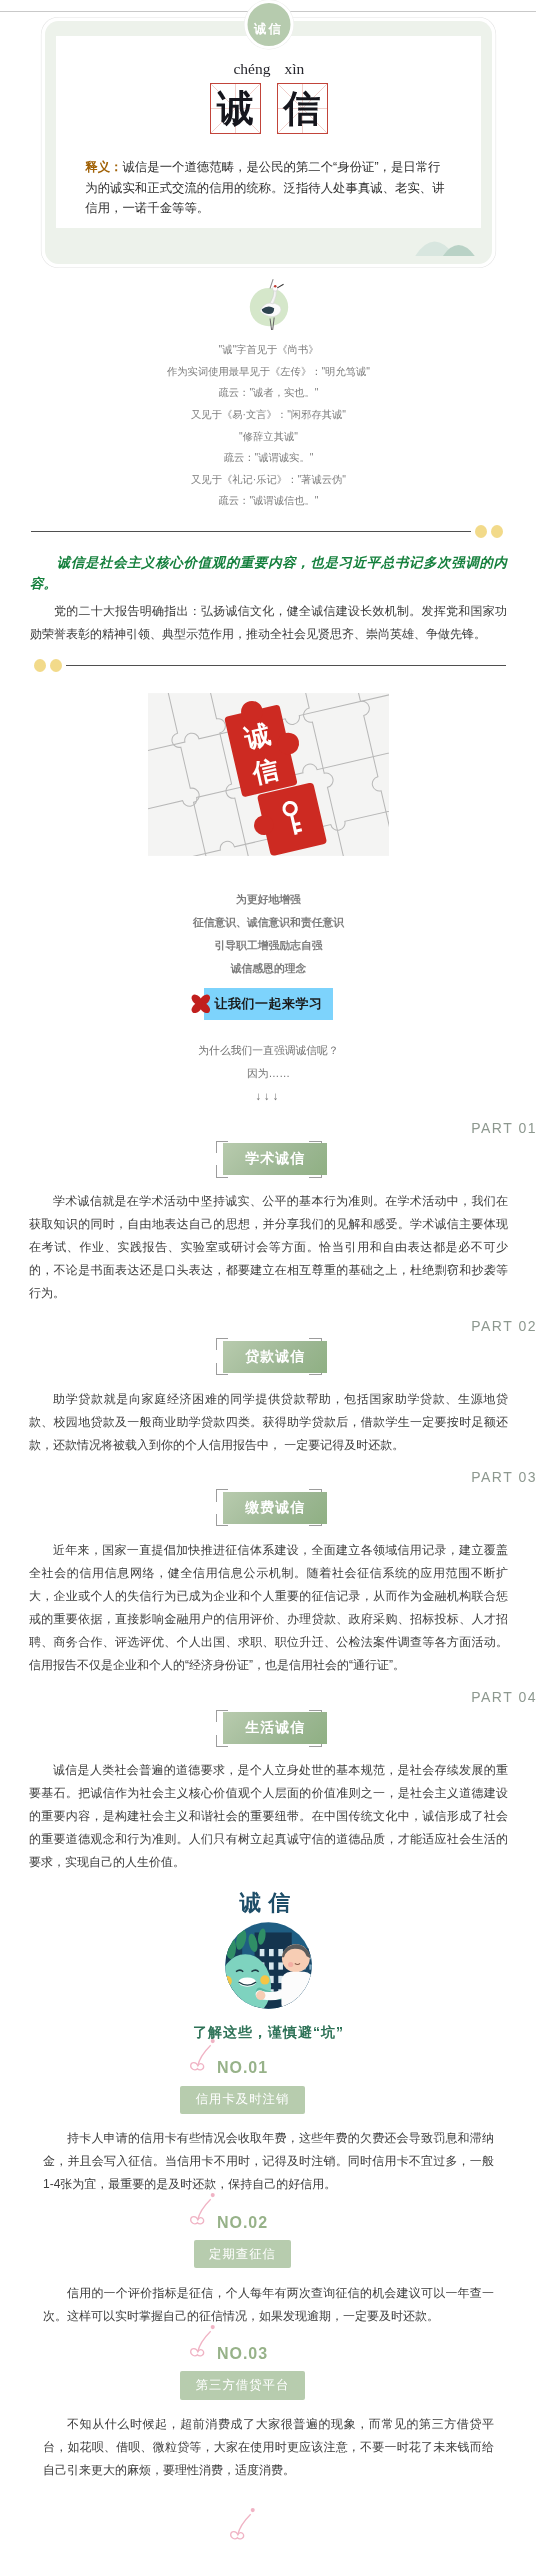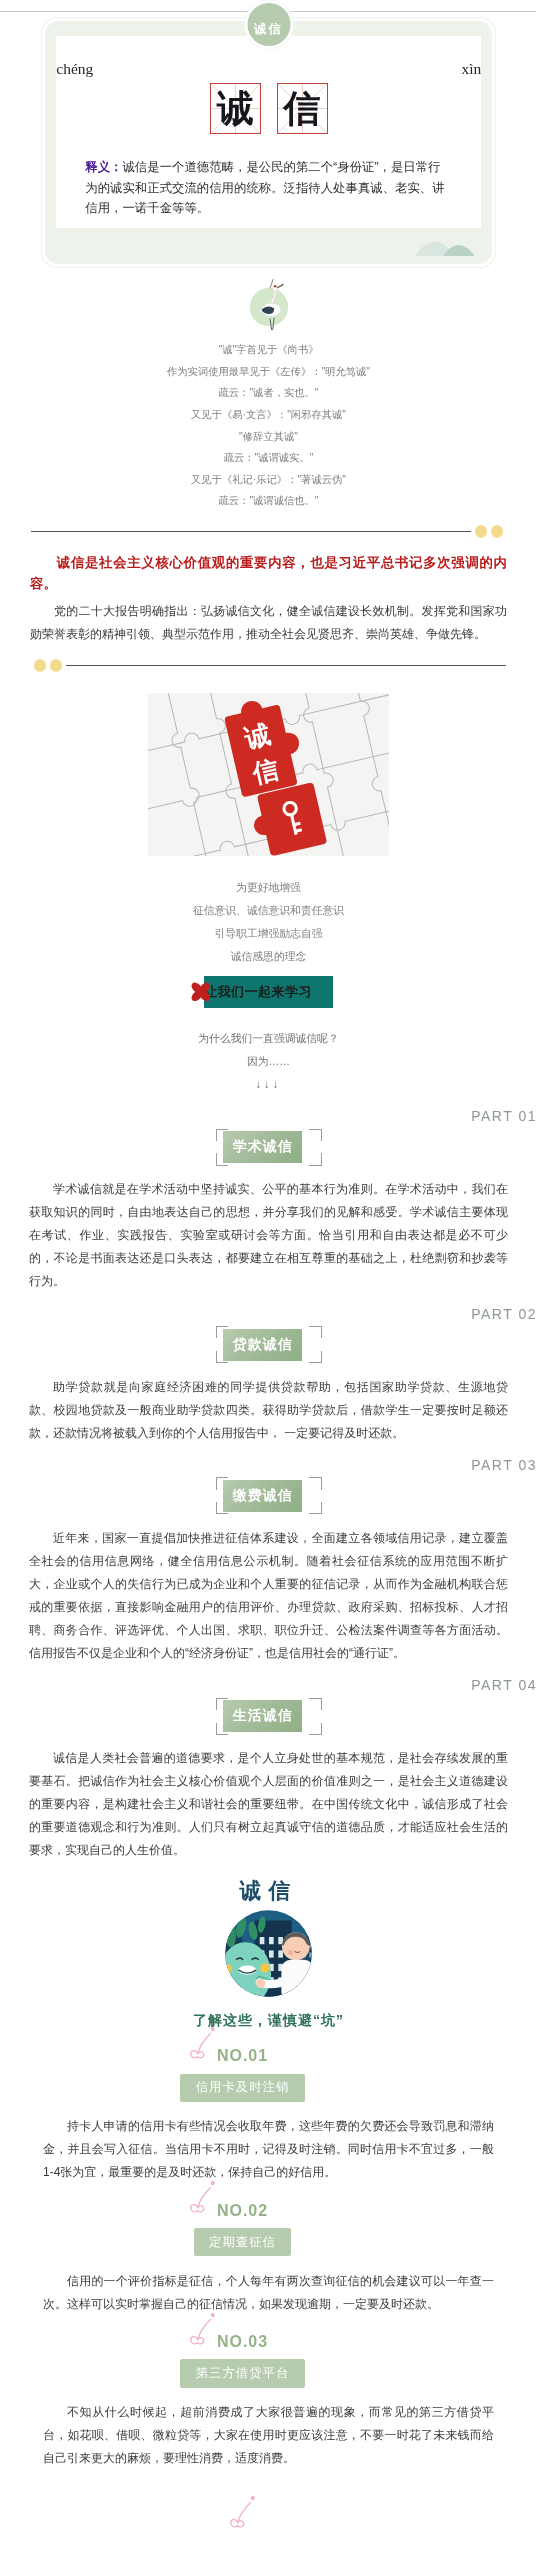--- a/index.html
+++ b/index.html
@@ -21,72 +21,72 @@
   }
   .card{
     width:447px;margin:0 auto;height:243px;border-radius:13.4px;
     background:#edf2eb;box-shadow:0 0 0 3.6px #ffffff,0 0 0 4.1px #e2e2e2;
     position:relative;box-sizing:border-box;
   }
   .panel{
     position:absolute;left:11.3px;top:15.5px;width:425px;height:192px;
     background:#ffffff;
   }
-  .pinyin-row{display:flex;justify-content:space-between;gap:14px;margin-top:24px;
+  .pinyin-row{display:flex;justify-content:center;gap:14px;margin-top:24px;
     font-family:"Liberation Serif","DejaVu Serif",serif;font-size:15.5px;color:#26262d;}
   .boxes-row{display:flex;justify-content:center;gap:15.5px;margin-top:5.2px;}
   .gridbox{
     width:49px;height:49px;border:1.5px solid #c2443a;position:relative;
     display:flex;align-items:center;justify-content:center;
     font-family:"Liberation Serif","DejaVu Serif",serif;
     font-size:37px;font-weight:bold;color:#16161d;
   }
   .gridbox svg{position:absolute;left:0;top:0;width:100%;height:100%;}
   .gridbox span{position:relative;z-index:2;line-height:1;}
   .defn{margin:23px 29px 0;font-size:12.4px;line-height:20.6px;color:#2f2f2f;text-align:left;}
-  .defn b{font-weight:bold;color:#4c1d95;}
+  .defn b{font-weight:bold;color:#a16207;}
   .mountains{position:absolute;right:9.3px;bottom:5.2px;}
   
   .crane-wrap{margin-top:13.4px;display:flex;justify-content:center;height:54px;}
   
   .origin{margin-top:8.2px;text-align:center;color:#7d7d7d;font-size:10.3px;line-height:21.6px;}
   
   .q-rule{display:flex;align-items:center;margin:12.4px 31px 0;height:14px;}
   .q-rule .line{flex:1;height:0.5px;background:#4f4f4f;}
   .dots{display:flex;gap:3.6px;margin:0 3.1px;}
   .dots i{width:12.4px;height:13.4px;border-radius:50%;background:#f2da8a;display:block;}
-  .q-bold{margin:13.4px 30px 0;font-size:13.4px;font-weight:bold;color:#b91c1c;
-    text-indent:2em;line-height:21.6px;text-align:justify;}
+  .q-bold{margin:13.4px 30px 0;font-size:13.4px;font-weight:bold;color:#15803d;
+    text-indent:2em;line-height:21.6px;text-align:justify;font-style:italic;}
   .q-serif{margin:5.2px 30px 0;font-family:"Liberation Serif","DejaVu Serif",serif;
     font-size:12px;color:#3a3a3a;line-height:23px;text-indent:2em;text-align:justify;}
   
   .puzzle-wrap{margin-top:20.6px;display:flex;justify-content:center;}
   
-  .slogan{margin-top:20px;text-align:center;color:#7d7d7d;font-size:10.8px;line-height:23px;}
+  .slogan{margin-top:32px;text-align:center;color:#7d7d7d;font-size:10.8px;line-height:23px;font-weight:bold;}
   
   .cta-row{margin-top:8.2px;display:flex;justify-content:center;align-items:center;position:relative;height:32px;}
   .cta-box{
-    width:129px;height:32px;background:#0f766e;display:flex;align-items:center;justify-content:flex-start;
+    width:129px;height:32px;background:#7dd3fc;display:flex;align-items:center;justify-content:center;
     font-size:13px;font-weight:bold;color:#1a1a1a;letter-spacing:0.5px;position:relative;
   }
   .cta-flower{position:absolute;left:-14.4px;top:5.2px;}
   
   .question{margin-top:18.5px;text-align:center;color:#707070;font-size:10.8px;line-height:23px;}
   .question .arrows{letter-spacing:3.1px;font-size:11.3px;}
   
   .part{margin-top:12.4px;}
   .part-label{text-align:right;color:#8d988f;font-size:14px;letter-spacing:1.5px;line-height:16.5px;}
   .bracket-box{position:relative;width:106px;height:37px;margin:4.1px auto 0;}
   .bracket-box i{position:absolute;width:11.3px;height:11.3px;border:0 solid #9c9c9c;}
   .bracket-box i.tl{left:0;top:0;border-left-width:1px;border-top-width:1px;}
   .bracket-box i.tr{right:0;top:0;border-right-width:1px;border-top-width:1px;}
   .bracket-box i.bl{left:0;bottom:0;border-left-width:1px;border-bottom-width:1px;}
   .bracket-box i.br{right:0;bottom:0;border-right-width:1px;border-bottom-width:1px;}
   .green-box{
-    position:absolute;left:7.7px;top:2.6px;width:79px;height:32px;
+    position:absolute;left:7.7px;top:2.6px;width:104px;height:32px;
     background:linear-gradient(135deg,#b8cbae 0%,#9db794 60%,#8fb083 100%);
     display:flex;align-items:center;justify-content:center;
     color:#fff;font-size:14px;font-weight:bold;letter-spacing:1px;
   }
   .para{margin:12.4px 29px 0;font-size:12px;color:#3c3c3c;line-height:23px;
     text-indent:2em;text-align:justify;}
   
   .illu-wrap{margin-top:12.4px;display:flex;justify-content:center;}
   .tips-title{margin-top:13.4px;text-align:center;font-size:14px;font-weight:bold;color:#2e7257;letter-spacing:1px;}
   

